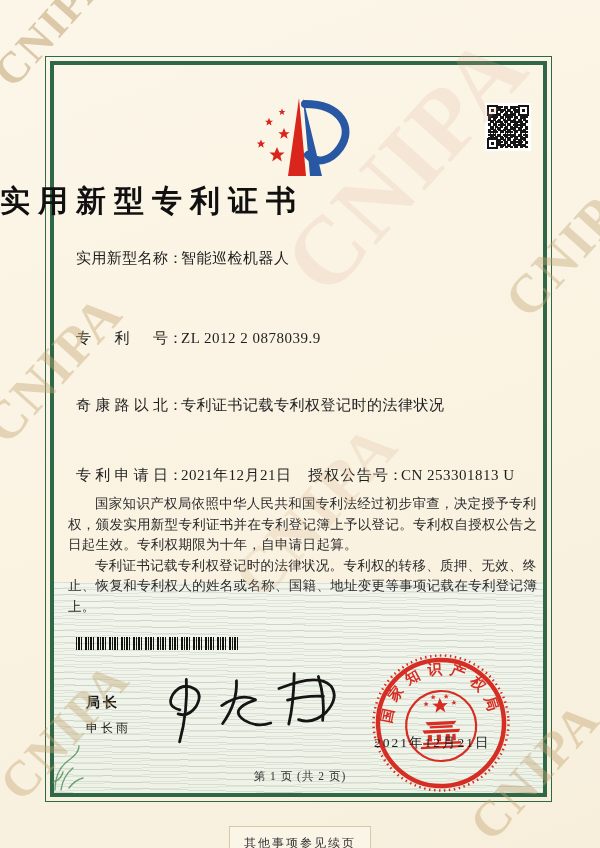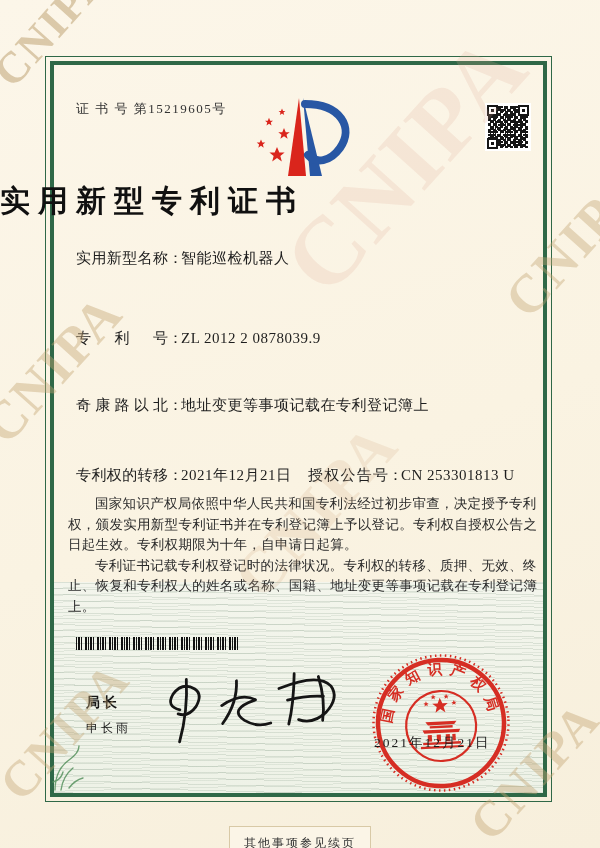--- a/index.html
+++ b/index.html
@@ -86,21 +86,20 @@
   <span class="wm wm4">CNIPA</span>
   <span class="wm wm5">CNIPA</span>
   <span class="wm wm6">CNIPA</span>
   <span class="wm wm7">CNIPA</span>
 
   <div class="waves"></div>
 
   <div class="frame-thin"></div>
   <div class="frame-thick"></div>
 
-  <div class="certno">证 书 号 第15219605号</div>
 
   <div class="qr">
     <div class="qr-data"></div>
     <i class="qr-f qr-tl"></i>
     <i class="qr-f qr-tr"></i>
     <i class="qr-f qr-bl"></i>
   </div>
 
   <svg class="logo" width="112" height="88" viewBox="0 0 112 88">
     <polygon points="55,4 62,82 44,82" fill="#da251c"></polygon>
@@ -117,24 +116,24 @@
 
   <div class="title">实用新型专利证书</div>
 
   <div class="row" style="top:249px">
     <span class="flabel">实用新型名称</span><span class="fcolon">：</span><span class="fvalue">智能巡检机器人</span>
   </div>
   <div class="row" style="top:329px">
     <span class="flabel">专利号</span><span class="fcolon">：</span><span class="fvalue">ZL 2012 2 0878039.9</span>
   </div>
   <div class="row" style="top:396px">
-    <span class="flabel">奇康路以北</span><span class="fcolon">：</span><span class="fvalue">地址变更等事项记载在专利登记簿上</span>
+    <span class="flabel">奇康路以北</span><span class="fcolon">：</span><span class="fvalue">专利证书记载专利权登记时的法律状况</span>
   </div>
   <div class="row" style="top:466px">
-    <span class="flabel">专利权的转移</span><span class="fcolon">：</span><span class="fvalue">2021年12月21日</span>
+    <span class="flabel">专利申请日</span><span class="fcolon">：</span><span class="fvalue">2021年12月21日</span>
     <span class="pair2">
       <span class="flabel">授权公告号</span><span class="fcolon">：</span><span class="fvalue">CN 253301813 U</span>
     </span>
   </div>
 
   <div class="body-text">
     <p>国家知识产权局依照中华人民共和国专利法经过初步审查，决定授予专利权，颁发实用新型专利证书并在专利登记簿上予以登记。专利权自授权公告之日起生效。专利权期限为十年，自申请日起算。</p>
     <p>专利证书记载专利权登记时的法律状况。专利权的转移、质押、无效、终止、恢复和专利权人的姓名或名称、国籍、地址变更等事项记载在专利登记簿上。</p>
   </div>
 
@@ -190,15 +189,16 @@
 
   <svg class="ornament" width="42" height="48" viewBox="0 0 42 48">
     <g stroke="#57925f" stroke-width="1.4" fill="none" stroke-linecap="round">
       <path d="M6,46 q0,-20 14,-30 q10,-7 10,-14"></path>
       <path d="M12,46 q2,-14 12,-22"></path>
       <path d="M4,38 q8,-2 10,-10"></path>
       <path d="M20,44 q6,-8 14,-10"></path>
     </g>
   </svg>
 
+  <div class="page-footer">第 1 页 (共 2 页)</div>
   <div class="cont-note">其他事项参见续页</div>
 
 </div>
 
 </body></html>

